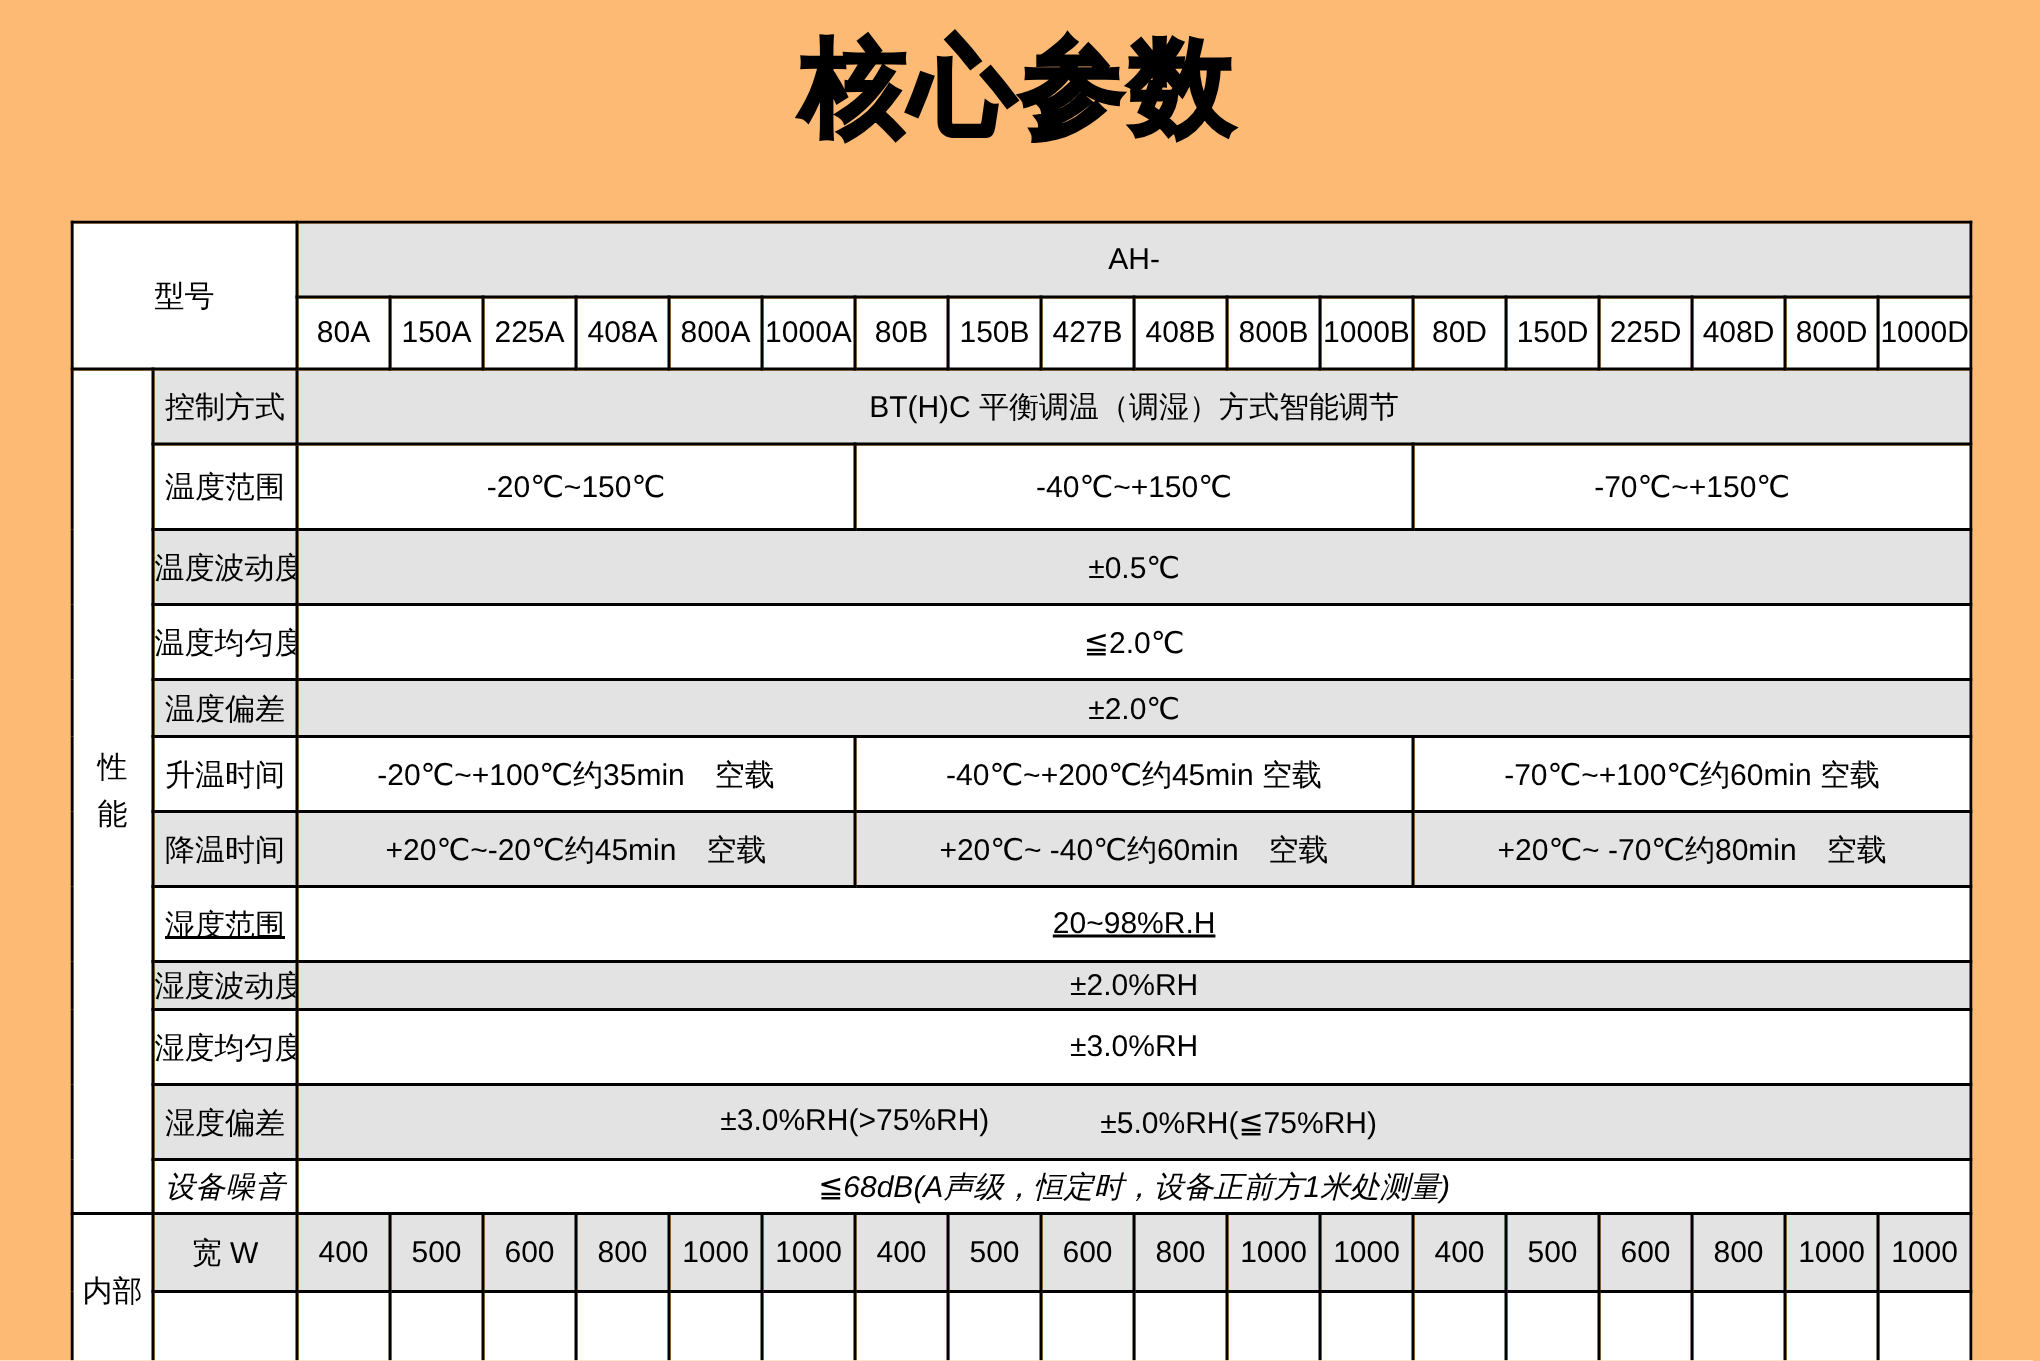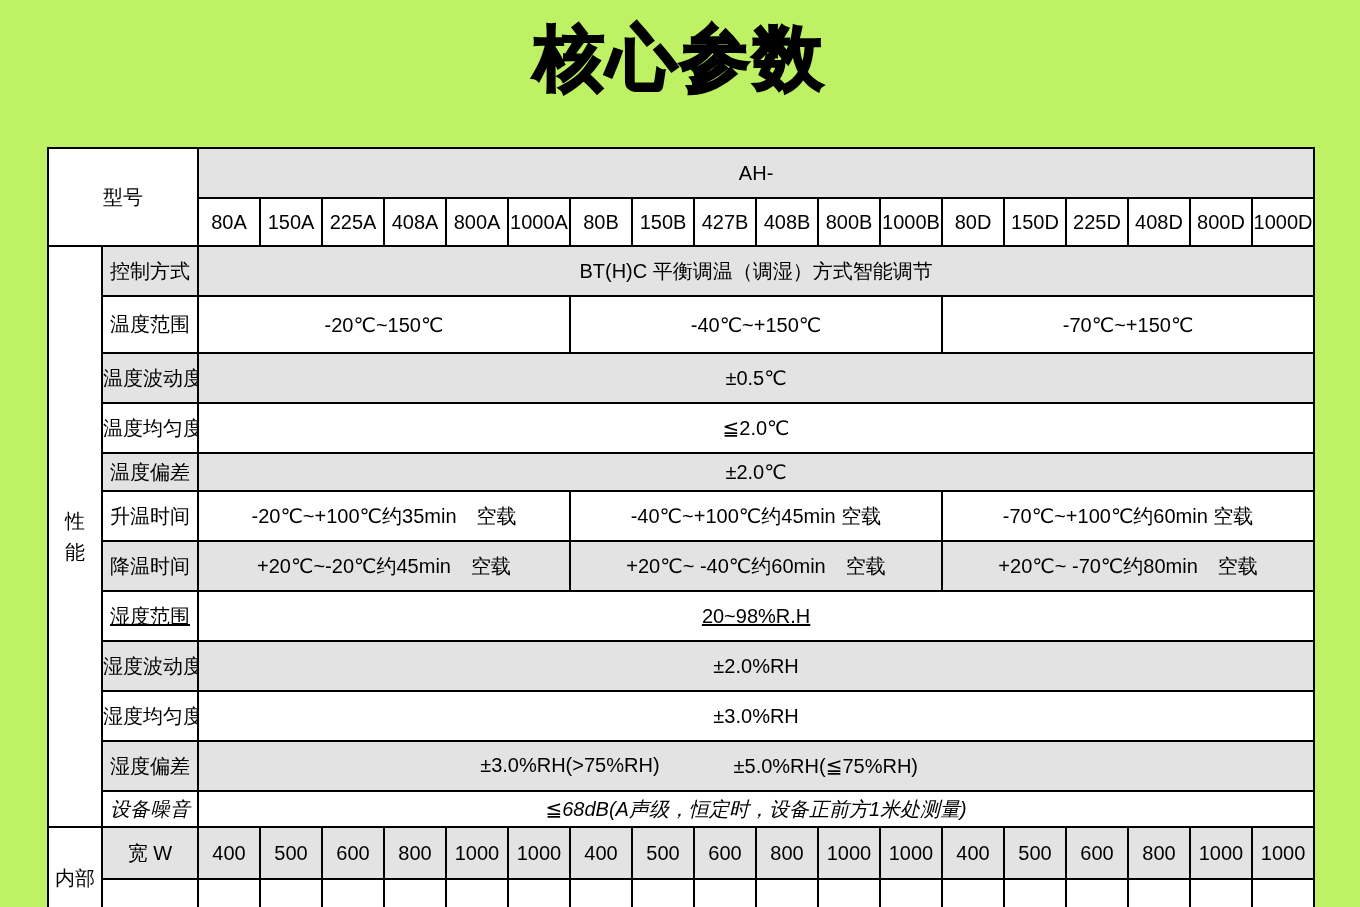--- a/index.html
+++ b/index.html
@@ -10,21 +10,21 @@
     height: 907px;
     overflow: hidden;
     font-family: "Liberation Sans", "DejaVu Sans", sans-serif;
     color: #000;
   }
   .page {
     position: relative;
     width: 1360px;
     height: 907px;
     overflow: hidden;
-    background: #bef264;
+    background: #fdba74;
   }
   .page-title {
     position: absolute;
     top: 10px;
     left: 0;
     width: 100%;
     text-align: center;
     font-size: 70px;
     line-height: 96px;
     font-weight: 900;
@@ -144,34 +144,34 @@
             <td class="row-label-cell"><span class="cell-text">温度均匀度</span></td>
             <td colspan="18"><span class="cell-text">≦2.0℃</span></td>
           </tr>
           <tr style="height: 38px;">
             <td class="shaded row-label-cell"><span class="cell-text">温度偏差</span></td>
             <td colspan="18" class="shaded"><span class="cell-text">±2.0℃</span></td>
           </tr>
           <tr style="height: 50px;">
             <td class="row-label-cell"><span class="cell-text">升温时间</span></td>
             <td colspan="6"><span class="cell-text">-20℃~+100℃约35min　空载</span></td>
-            <td colspan="6"><span class="cell-text">-40℃~+100℃约45min 空载</span></td>
+            <td colspan="6"><span class="cell-text">-40℃~+200℃约45min 空载</span></td>
             <td colspan="6"><span class="cell-text">-70℃~+100℃约60min 空载</span></td>
           </tr>
           <tr style="height: 50px;">
             <td class="shaded row-label-cell"><span class="cell-text">降温时间</span></td>
             <td colspan="6" class="shaded"><span class="cell-text">+20℃~-20℃约45min　空载</span></td>
             <td colspan="6" class="shaded"><span class="cell-text">+20℃~ -40℃约60min　空载</span></td>
             <td colspan="6" class="shaded"><span class="cell-text">+20℃~ -70℃约80min　空载</span></td>
           </tr>
           <tr style="height: 50px; text-decoration: underline;">
             <td class="row-label-cell"><span class="cell-text">湿度范围</span></td>
             <td colspan="18"><span class="cell-text">20~98%R.H</span></td>
           </tr>
-          <tr style="height: 50px; border-radius: 13px;">
+          <tr style="height: 32px; border-radius: 13px;">
             <td class="shaded row-label-cell"><span class="cell-text">湿度波动度</span></td>
             <td colspan="18" class="shaded"><span class="cell-text">±2.0%RH</span></td>
           </tr>
           <tr style="height: 50px;">
             <td class="row-label-cell"><span class="cell-text">湿度均匀度</span></td>
             <td colspan="18"><span class="cell-text">±3.0%RH</span></td>
           </tr>
           <tr style="height: 50px;">
             <td class="shaded row-label-cell"><span class="cell-text">湿度偏差</span></td>
             <td colspan="18" class="shaded">

